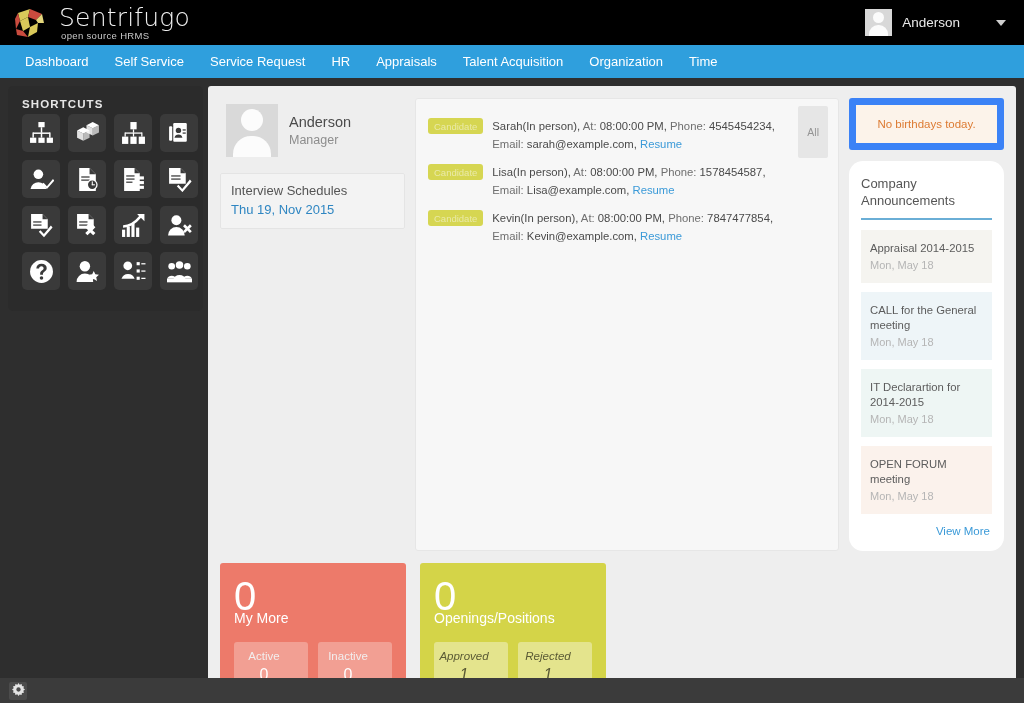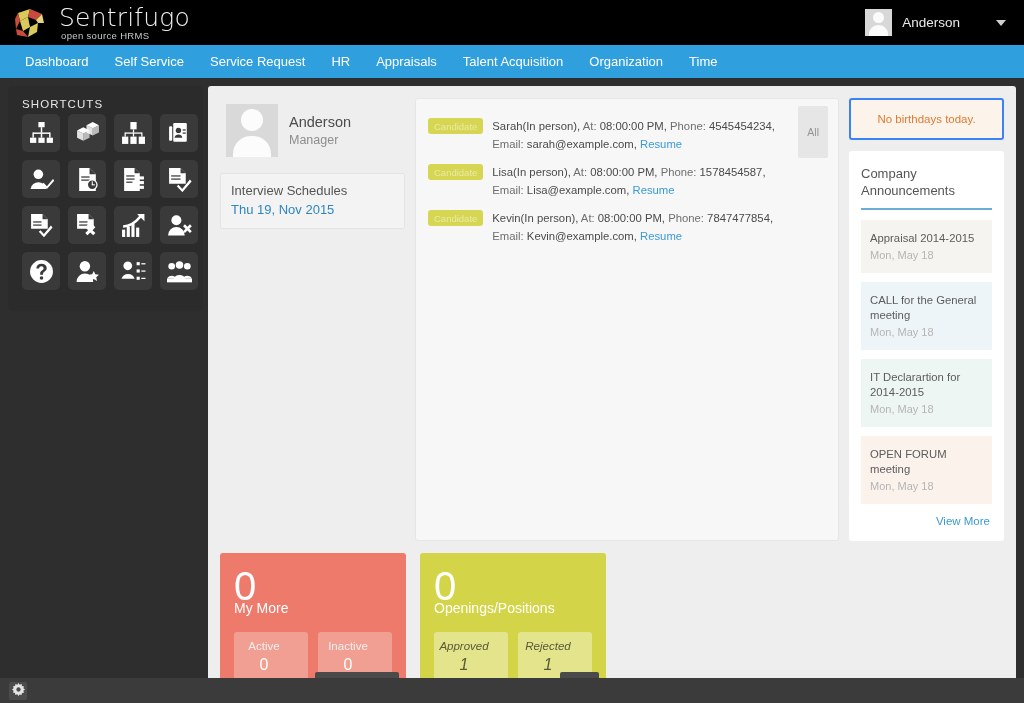--- a/index.html
+++ b/index.html
@@ -59,21 +59,21 @@
   
   .body-wrap { position: relative; height: 625px; }
 
   
   .shortcuts {
     position: absolute; left: 8px; top: 8px; width: 195px; height: 225px;
     background: #2b2b2b; border-radius: 5px; padding: 12px 10px 10px 14px;
   }
   .shortcuts-title {
     color: #e6e6e6; font-size: 11.5px; letter-spacing: 1.1px;
-    font-weight: normal; margin-bottom: 4px;
+    font-weight: bold; margin-bottom: 4px;
   }
   .sc-grid { display: grid; grid-template-columns: repeat(4, 1fr); gap: 8px 8px; }
   .sc-cell {
     width: 38px; height: 38px; background: #3a3a3a; border-radius: 5px;
     display: flex; align-items: center; justify-content: center; cursor: pointer;
   }
   .sc-ico { width: 25px; height: 25px; display: block; }
 
   
   .content {
@@ -125,25 +125,25 @@
     background: #d6d652; color: #eaeaa8; font-size: 9.5px; border-radius: 3px;
     padding: 3px 6px; height: 16px; line-height: 11px; flex: none; margin-top: 1px;
   }
   .cand-txt { font-size: 11.3px; color: #6f6f6f; line-height: 18px; }
   .cand-strong { color: #4a4a4a; }
   .cand-link { color: #3b9ad8; cursor: pointer; }
 
   
   .right-col { width: 155px; flex: none; }
   .bday-card {
-    background: #fcf3ea; border: 2px solid #3b82f6; border-radius: 3px;
+    background: #fcf3ea; border: 7px solid #3b82f6; border-radius: 3px;
     color: #dd7b33; font-size: 11.5px; text-align: center; padding: 13px 6px; 
   }
   .ann-card {
-    background: #fff; border-radius: 3px; margin-top: 11px; padding: 14px 12px 10px 12px;
+    background: #fff; border-radius: 14px; margin-top: 11px; padding: 14px 12px 10px 12px;
   }
   .ann-title { font-size: 13px; color: #555; line-height: 17px; }
   .ann-rule { height: 2px; background: #6aaed6; margin: 9px 0 10px 0; }
   .ann-item { padding: 11px 9px 12px 9px; margin-bottom: 9px; cursor: pointer; }
   .ann-item-t { font-size: 11.3px; color: #5c5c5c; line-height: 15px; }
   .ann-item-d { font-size: 11px; color: #b5b5b5; margin-top: 3px; }
   .ann-view-more {
     text-align: right; font-size: 11.5px; color: #3b9ad8; padding: 2px 2px 4px 0;
     cursor: pointer;
   }

